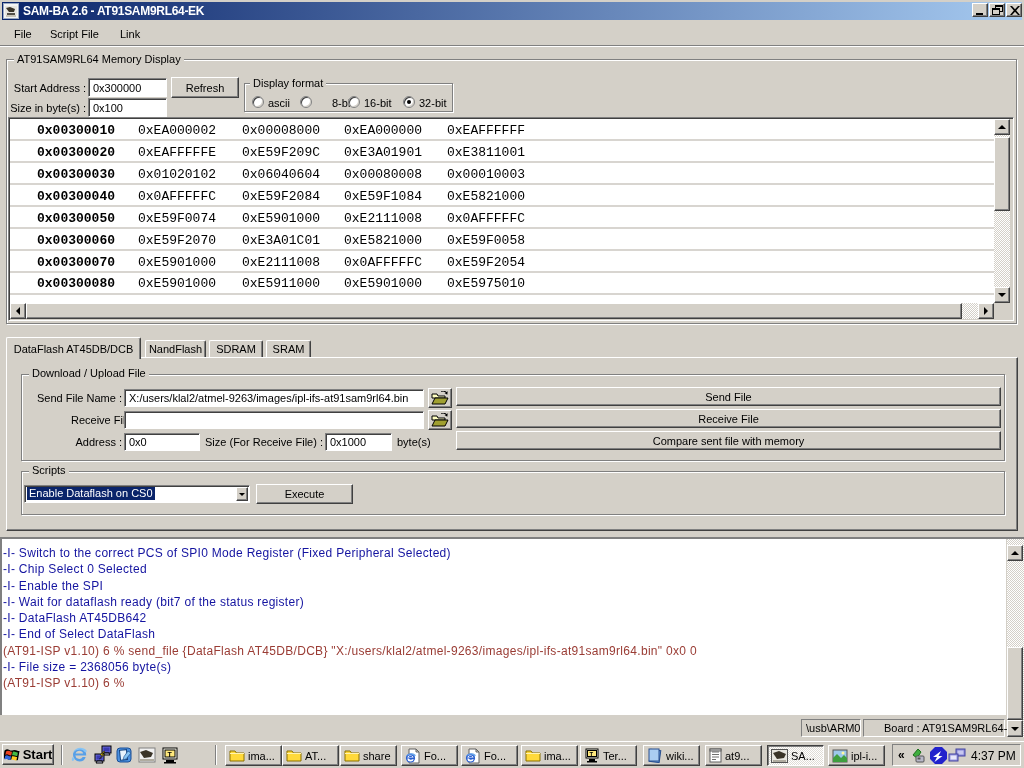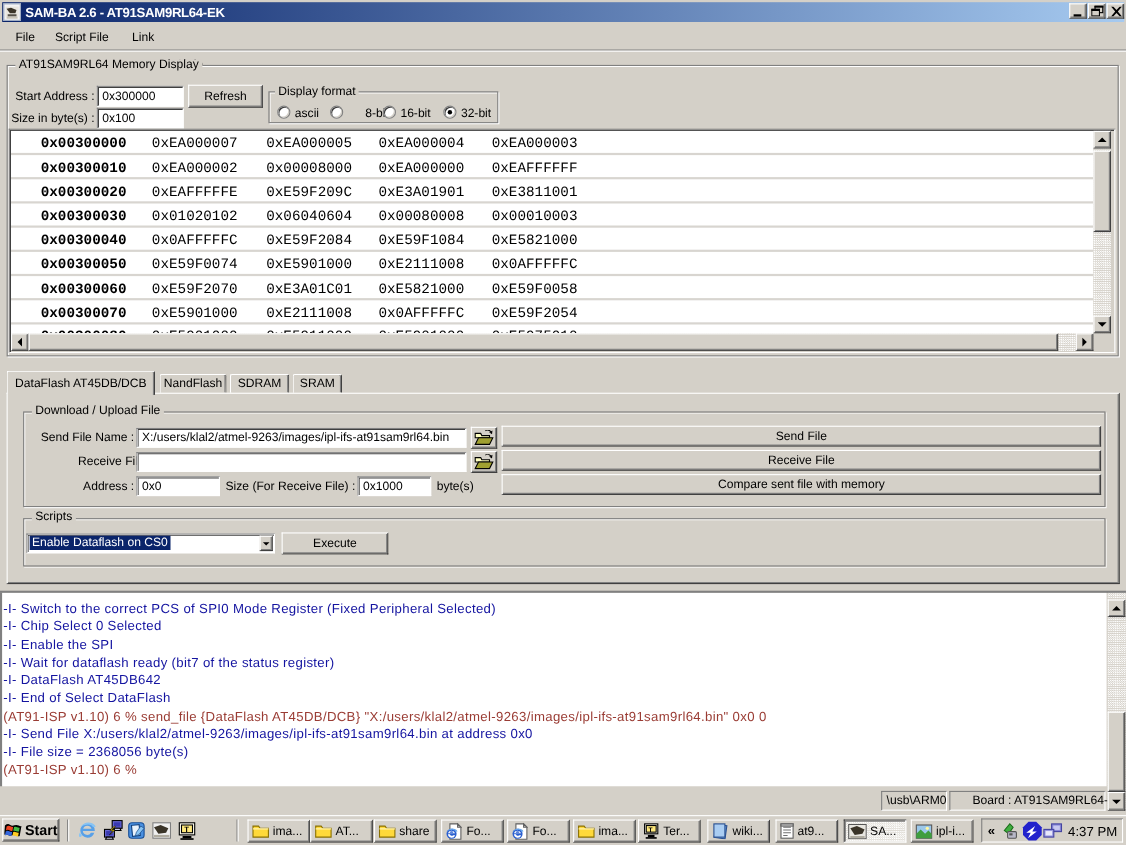--- a/index.html
+++ b/index.html
@@ -86,27 +86,20 @@
 <div class="abs radio" style="left:300px; top:96px;"></div>
 <div class="abs" style="left:332px; top:97px;">8-bit</div>
 <div class="abs radio" style="left:348px; top:96px;"></div>
 <div class="abs" style="left:364px; top:97px;">16-bit</div>
 <div class="abs radio sel" style="left:403px; top:96px;"></div>
 <div class="abs" style="left:419px; top:97px;">32-bit</div>
 
 <div class="abs sunkendeep" style="left:8px; top:117px; width:1006px; height:204px; background:#d4d0c8;"></div>
 <div class="abs" style="left:10px; top:119px; width:984px; height:184px; background:#ffffff; overflow:hidden;" id="memtable">
 <div class="memrow">
-      <span class="addr">0x00300000</span>
-      <span class="v1">0xEA000007</span>
-      <span class="v2">0xEA000005</span>
-      <span class="v3">0xEA000004</span>
-      <span class="v4">0xEA000003</span>
-    </div>
-<div class="memrow">
       <span class="addr">0x00300010</span>
       <span class="v1">0xEA000002</span>
       <span class="v2">0x00008000</span>
       <span class="v3">0xEA000000</span>
       <span class="v4">0xEAFFFFFF</span>
     </div>
 <div class="memrow">
       <span class="addr">0x00300020</span>
       <span class="v1">0xEAFFFFFE</span>
       <span class="v2">0xE59F209C</span>
@@ -225,21 +218,20 @@
 <div class="abs" style="left:0; top:537px; width:1024px; height:2px; background:#808080;"></div>
 <div class="abs" style="left:0; top:539px; width:2px; height:176px; background:#808080;"></div>
 <div class="abs" style="left:2px; top:539px; width:1004px; height:176px; background:#ffffff; overflow:hidden; padding:6px 0 0 1px;" id="logarea">
 <div class="logline blue">-I- Switch to the correct PCS of SPI0 Mode Register (Fixed Peripheral Selected)</div>
 <div class="logline blue">-I- Chip Select 0 Selected</div>
 <div class="logline blue">-I- Enable the SPI</div>
 <div class="logline blue">-I- Wait for dataflash ready (bit7 of the status register)</div>
 <div class="logline blue">-I- DataFlash AT45DB642</div>
 <div class="logline blue">-I- End of Select DataFlash</div>
 <div class="logline red">(AT91-ISP v1.10) 6 % send_file {DataFlash AT45DB/DCB} "X:/users/klal2/atmel-9263/images/ipl-ifs-at91sam9rl64.bin" 0x0 0</div>
-<div class="logline blue">-I- Send File X:/users/klal2/atmel-9263/images/ipl-ifs-at91sam9rl64.bin at address 0x0</div>
 <div class="logline blue">-I- File size = 2368056 byte(s)</div>
 <div class="logline red">(AT91-ISP v1.10) 6 %</div>
 </div>
 <div class="abs" style="left:0px; top:715px; width:1007px; height:26px; background:#d4d0c8;"></div>
 <div class="abs" style="left:801px; top:719px; width:60px; height:18px; border:1px solid; border-color:#808080 #ffffff #ffffff #808080; padding:2px 0 0 4px; white-space:nowrap;">\usb\ARM0</div>
 <div class="abs" style="left:863px; top:719px; width:142px; height:18px; border:1px solid; border-color:#808080 #ffffff #ffffff #808080; padding:2px 0 0 20px; white-space:nowrap;">Board : AT91SAM9RL64-EK</div>
 
 <div class="abs track" style="left:1007px; top:539px; width:17px; height:198px;"></div>
 <div class="abs sbtn" style="left:1007px; top:545px; width:16px; height:16px;">
     <div class="arrow" style="border-left:4px solid transparent;border-right:4px solid transparent;border-bottom:4px solid #000;"></div>

